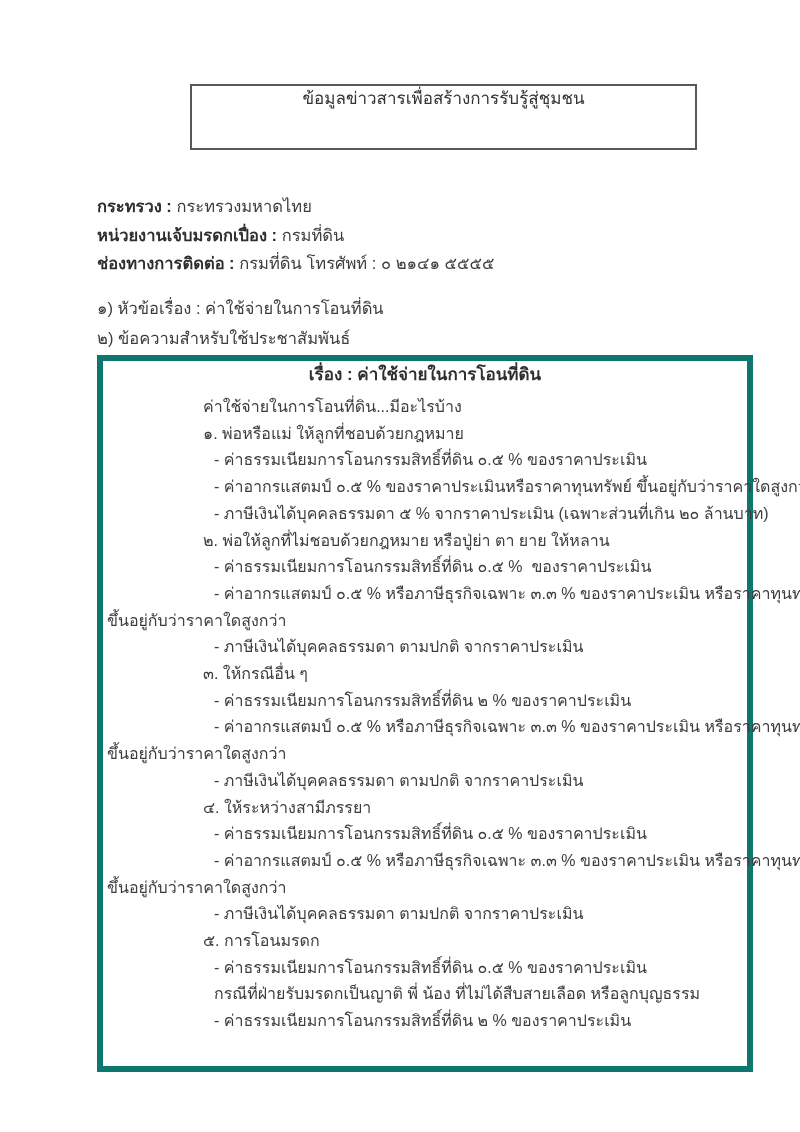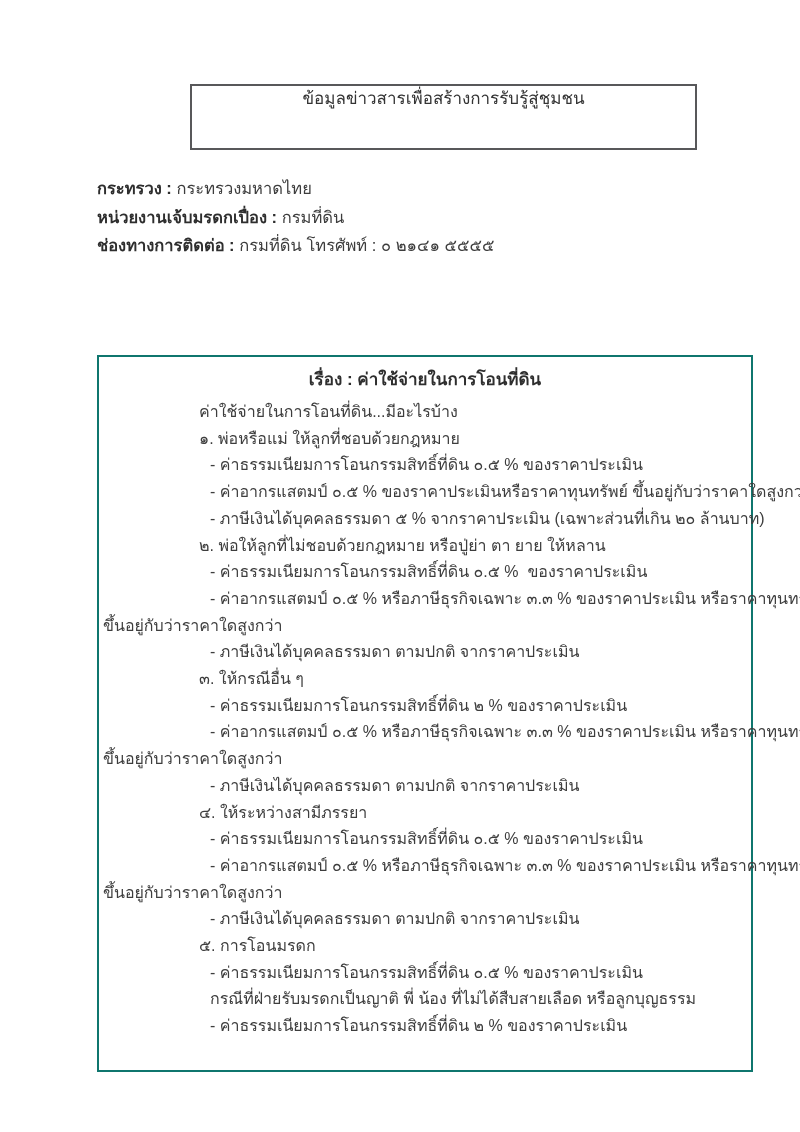--- a/index.html
+++ b/index.html
@@ -33,21 +33,21 @@
   .header-box .hl {
     font-size: 17px;
     line-height: 26px;
     white-space: pre;
     color: #333333;
   }
   
   .meta-block {
     position: absolute;
     left: 97px;
-    top: 174px;
+    top: 192px;
     width: 620px;
   }
   .meta-line {
     font-size: 16.5px;
     line-height: 28.5px;
     white-space: pre;
     color: #3d3d3d;
   }
   .meta-line .b {
     font-weight: bold;
@@ -66,24 +66,23 @@
     white-space: pre;
     color: #3d3d3d;
   }
   
   .content-box {
     position: absolute;
     left: 97px;
     top: 355px;
     width: 656px;
     height: 717px;
-    border: 2px solid #0f766e;
+    border: 6px solid #0f766e;
     background: #ffffff;
     box-sizing: border-box;
-    padding-top: 9px;
   }
   .content-title {
     text-align: center;
     font-weight: bold;
     font-size: 17px;
     line-height: 28px;
     margin-bottom: 5px;
     color: #2e2e2e;
     white-space: pre;
   }
@@ -105,20 +104,24 @@
   <div class="header-box">
     <div class="hl">ข้อมูลข่าวสารเพื่อสร้างการรับรู้สู่ชุมชน</div>
   </div>
 
   <div class="meta-block">
     <div class="meta-line"><span class="b">กระทรวง :</span><span> กระทรวงมหาดไทย</span></div>
     <div class="meta-line"><span class="b">หน่วยงานเจ้บมรดกเปื่อง :</span><span> กรมที่ดิน</span></div>
     <div class="meta-line"><span class="b">ช่องทางการติดต่อ :</span><span> กรมที่ดิน โทรศัพท์ : ๐ ๒๑๔๑ ๕๕๕๕</span></div>
   </div>
 
+  <div class="items-block">
+    <div class="item-line">๑) หัวข้อเรื่อง : ค่าใช้จ่ายในการโอนที่ดิน</div>
+    <div class="item-line">๒) ข้อความสำหรับใช้ประชาสัมพันธ์</div>
+  </div>
 
   <div class="content-box">
     <div class="content-title">เรื่อง : ค่าใช้จ่ายในการโอนที่ดิน</div>
     <div class="ln ia">ค่าใช้จ่ายในการโอนที่ดิน...มีอะไรบ้าง</div>
     <div class="ln ia">๑. พ่อหรือแม่ ให้ลูกที่ชอบด้วยกฎหมาย</div>
     <div class="ln ib">- ค่าธรรมเนียมการโอนกรรมสิทธิ์ที่ดิน ๐.๕ % ของราคาประเมิน</div>
     <div class="ln ib">- ค่าอากรแสตมป์ ๐.๕ % ของราคาประเมินหรือราคาทุนทรัพย์ ขึ้นอยู่กับว่าราคาใดสูงกว่า</div>
     <div class="ln ib">- ภาษีเงินได้บุคคลธรรมดา ๕ % จากราคาประเมิน (เฉพาะส่วนที่เกิน ๒๐ ล้านบาท)</div>
     <div class="ln ia">๒. พ่อให้ลูกที่ไม่ชอบด้วยกฎหมาย หรือปู่ย่า ตา ยาย ให้หลาน</div>
     <div class="ln ib">- ค่าธรรมเนียมการโอนกรรมสิทธิ์ที่ดิน ๐.๕ %  ของราคาประเมิน</div>

